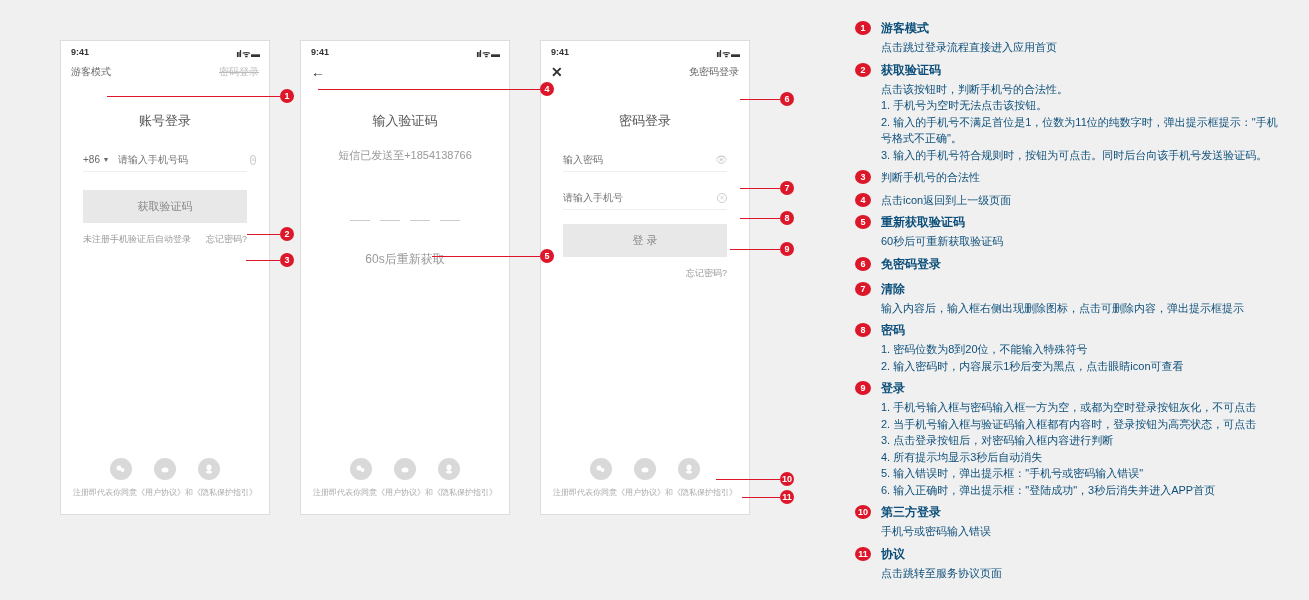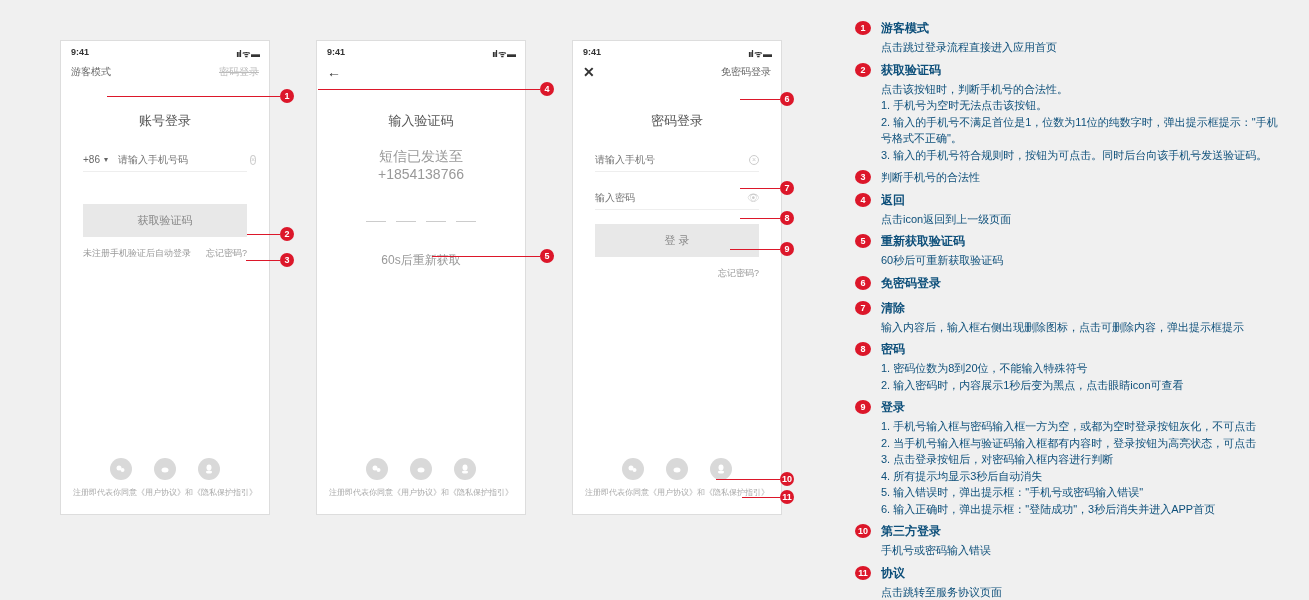--- a/index.html
+++ b/index.html
@@ -1,28 +1,28 @@
 <!DOCTYPE html>
 <html><head>
 <meta charset="utf-8">
 <style>
 *{box-sizing:border-box;margin:0;padding:0;font-family:-apple-system,"PingFang SC","Microsoft YaHei",sans-serif}
 body{background:#f0f0f0;width:1309px;height:600px;position:relative;font-size:10px}
-.phones{position:absolute;left:60px;top:40px;display:flex;gap:46px}
+.phones{position:absolute;left:60px;top:40px;display:flex;gap:30px}
 .phone{width:210px;height:475px;background:#fff;border:1px solid #ddd;position:relative;padding:0}
 .statusbar{display:flex;justify-content:space-between;padding:6px 10px 2px;font-size:9px;color:#333;font-weight:600}
 .status-icons{letter-spacing:-1px}
 .topnav{display:flex;justify-content:space-between;padding:4px 10px;font-size:10px;color:#666;height:20px;align-items:center}
 .topnav .left,.topnav .right{cursor:default}
 .back-icon{font-size:14px;color:#333}
 .close-icon{font-size:14px;color:#333;font-weight:bold}
 .content{padding:30px 22px 0}
 .title{text-align:center;font-size:13px;color:#555;margin-bottom:18px}
-.subtitle{text-align:center;font-size:14px;color:#999;margin-bottom:24px}
-.phone-row{display:flex;align-items:center;border-bottom:1px solid #eee;padding:6px 0;margin-bottom:32px}
+.subtitle{text-align:center;font-size:11px;color:#999;margin-bottom:42px}
+.phone-row{display:flex;align-items:center;border-bottom:1px solid #eee;padding:6px 0;margin-bottom:18px}
 .prefix{font-size:10px;color:#666;margin-right:4px}
 .caret{font-size:8px;color:#666;margin-right:10px}
 .input{flex:1;font-size:10px;color:#bbb;border:none;outline:none;background:transparent}
 .clear-icon{width:10px;height:10px;border:1px solid #ccc;border-radius:50%;font-size:7px;color:#ccc;display:flex;align-items:center;justify-content:center}
 .eye-icon{width:12px;font-size:10px;color:#ccc}
 .bigbtn{background:#e8e8e8;color:#888;text-align:center;padding:9px 0;font-size:11px;margin-bottom:10px}
 .under-btn{display:flex;justify-content:space-between;font-size:9px;color:#999}
 .under-btn .r{text-align:right}
 .code-boxes{display:flex;justify-content:center;gap:10px;margin-bottom:30px}
 .code-box{width:20px;border-bottom:1px solid #ccc;height:16px}
@@ -139,26 +139,26 @@
       <span>9:41</span>
       <span class="status-icons">ııl ᯤ ▬</span>
     </div>
     <div class="topnav">
       <span class="left close-icon">✕</span>
       <span class="right">免密码登录</span>
     </div>
     <div class="content">
       <div class="title">密码登录</div>
       <div class="input-row">
+        <input class="input" type="password" placeholder="输入密码" style="">
+        <span class="eye-icon">👁</span>
+      </div>
+      <div class="input-row">
         <input class="input" placeholder="请输入手机号" style="">
         <span class="clear-icon">×</span>
-      </div>
-      <div class="input-row">
-        <input class="input" type="password" placeholder="输入密码" style="">
-        <span class="eye-icon">👁</span>
       </div>
       <div class="bigbtn">登 录</div>
       <div class="forgot-r">忘记密码?</div>
     </div>
     <div class="social">
       <div class="social-icon">
           <svg viewBox="0 0 24 24">
             <circle cx="8" cy="10" r="5"></circle>
             <circle cx="15" cy="14" r="4"></circle>
           </svg>
@@ -225,21 +225,20 @@
     </div>
     <div class="anno">
       <div class="num">3</div>
       <div class="txt">
         <div class="d">判断手机号的合法性</div>
       </div>
     </div>
     <div class="anno">
       <div class="num">4</div>
       <div class="txt">
-        <div class="h">返回</div>
         <div class="d">点击icon返回到上一级页面</div>
       </div>
     </div>
     <div class="anno">
       <div class="num">5</div>
       <div class="txt">
         <div class="h">重新获取验证码</div>
         <div class="d">60秒后可重新获取验证码</div>
       </div>
     </div>

